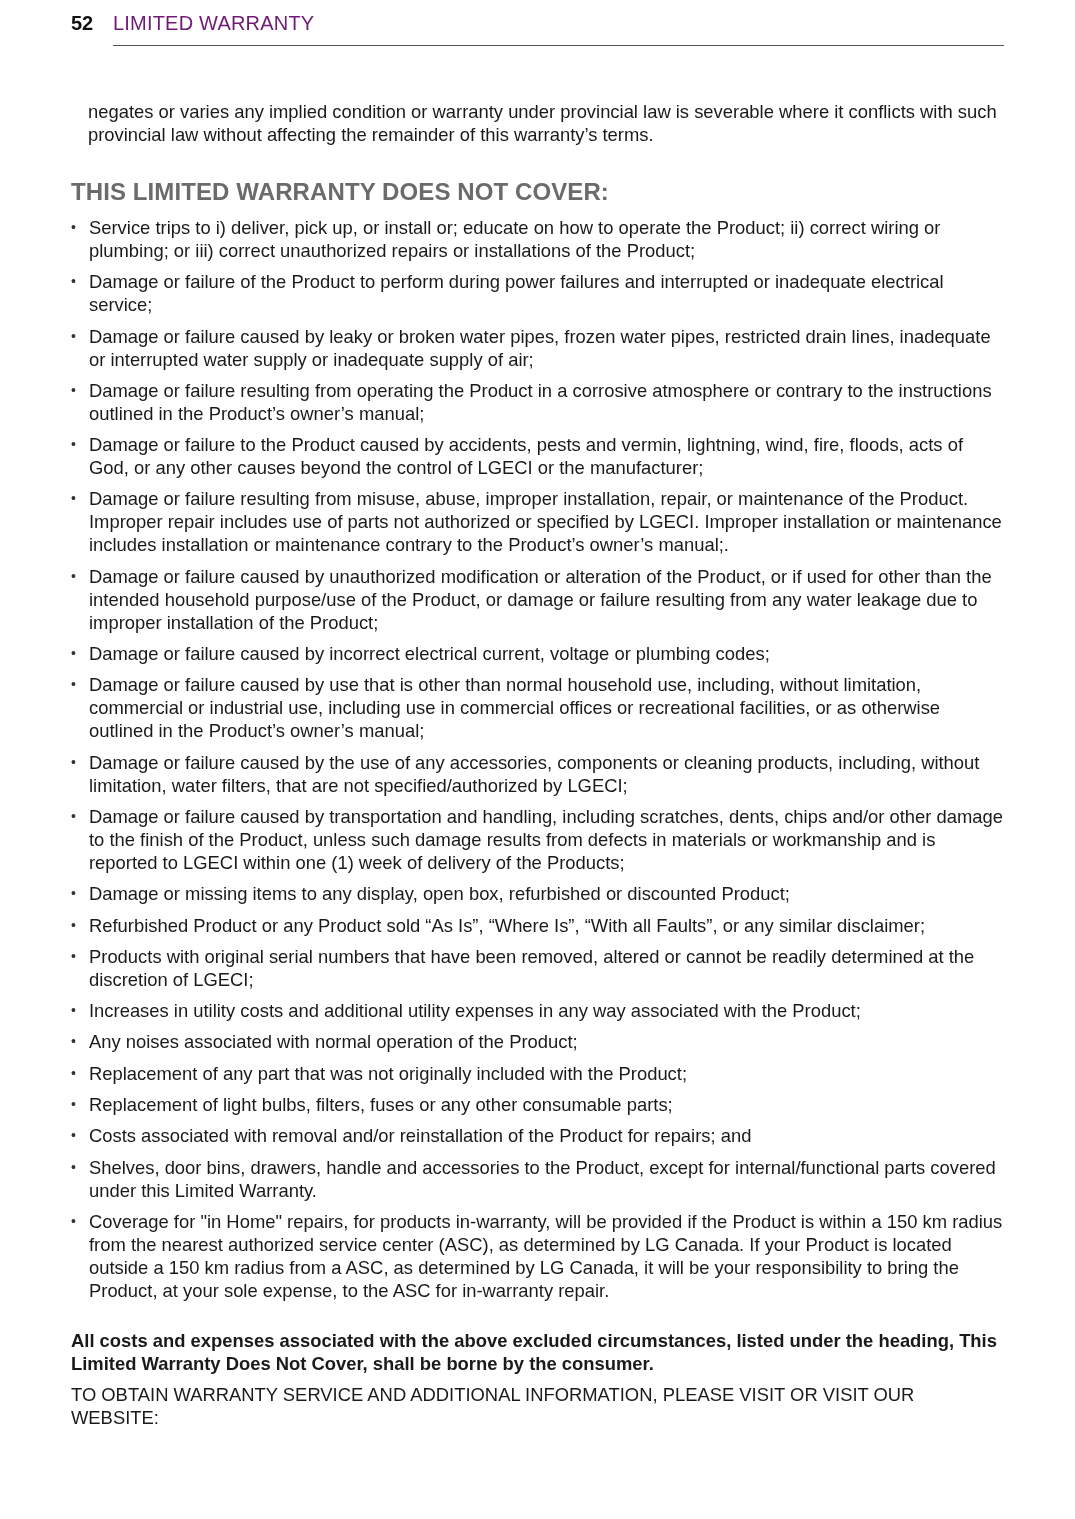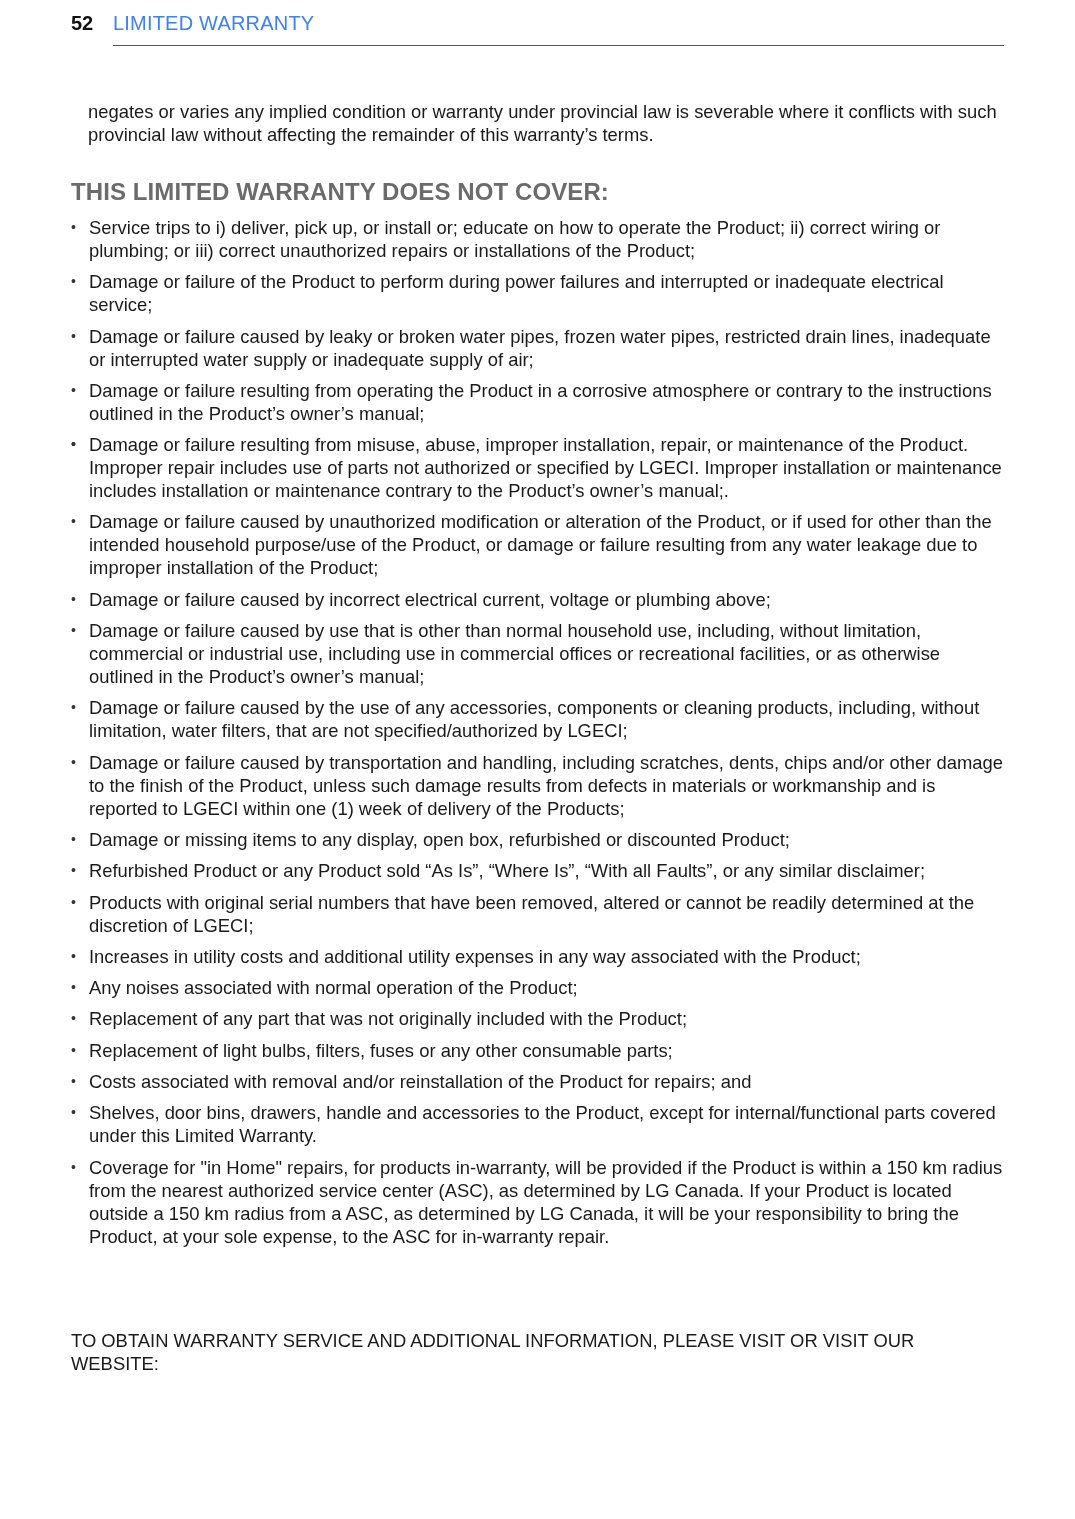--- a/index.html
+++ b/index.html
@@ -34,21 +34,21 @@
       top: 0;
       font-weight: bold;
       font-size: 20px;
       color: #111;
     }
     .section-title {
       position: absolute;
       left: 42px;
       top: 0;
       font-size: 20px;
-      color: #3b82f6;
+      color: #701a75;
       letter-spacing: 0.2px;
     }
     .header-rule {
       position: absolute;
       left: 42px;
       right: 0;
       top: 33px;
       height: 0;
       border-top: 1.5px solid #555;
     }
@@ -126,36 +126,37 @@
 
   <p class="intro">negates or varies any implied condition or warranty under provincial law is severable where it conflicts with such provincial law without affecting the remainder of this warranty’s terms.</p>
 
   <h2 class="heading">THIS LIMITED WARRANTY DOES NOT COVER:</h2>
 
   <ul class="list">
     <li class="list-item"><span class="bullet">•</span><span>Service trips to i) deliver, pick up, or install or; educate on how to operate the Product; ii) correct wiring or plumbing; or iii) correct unauthorized repairs or installations of the Product;</span></li>
     <li class="list-item"><span class="bullet">•</span><span>Damage or failure of the Product to perform during power failures and interrupted or inadequate electrical service;</span></li>
     <li class="list-item"><span class="bullet">•</span><span>Damage or failure caused by leaky or broken water pipes, frozen water pipes, restricted drain lines, inadequate or interrupted water supply or inadequate supply of air;</span></li>
     <li class="list-item"><span class="bullet">•</span><span>Damage or failure resulting from operating the Product in a corrosive atmosphere or contrary to the instructions outlined in the Product’s owner’s manual;</span></li>
-    <li class="list-item"><span class="bullet">•</span></li>
+    <li class="list-item"><span class="bullet">•</span><span>Damage or failure to the Product caused by accidents, pests and vermin, lightning, wind, fire, floods, acts of God, or any other causes beyond the control of LGECI or the manufacturer;</span></li>
     <li class="list-item"><span class="bullet">•</span><span>Damage or failure resulting from misuse, abuse, improper installation, repair, or maintenance of the Product. Improper repair includes use of parts not authorized or specified by LGECI. Improper installation or maintenance includes installation or maintenance contrary to the Product’s owner’s manual;.</span></li>
     <li class="list-item"><span class="bullet">•</span><span>Damage or failure caused by unauthorized modification or alteration of the Product, or if used for other than the intended household purpose/use of the Product, or damage or failure resulting from any water leakage due to improper installation of the Product;</span></li>
-    <li class="list-item"><span class="bullet">•</span><span>Damage or failure caused by incorrect electrical current, voltage or plumbing above;</span></li>
+    <li class="list-item"><span class="bullet">•</span><span>Damage or failure caused by incorrect electrical current, voltage or plumbing codes;</span></li>
     <li class="list-item"><span class="bullet">•</span><span>Damage or failure caused by use that is other than normal household use, including, without limitation, commercial or industrial use, including use in commercial offices or recreational facilities, or as otherwise outlined in the Product’s owner’s manual;</span></li>
     <li class="list-item"><span class="bullet">•</span><span>Damage or failure caused by the use of any accessories, components or cleaning products, including, without limitation, water filters, that are not specified/authorized by LGECI;</span></li>
     <li class="list-item"><span class="bullet">•</span><span>Damage or failure caused by transportation and handling, including scratches, dents, chips and/or other damage to the finish of the Product, unless such damage results from defects in materials or workmanship and is reported to LGECI within one (1) week of delivery of the Products;</span></li>
     <li class="list-item"><span class="bullet">•</span><span>Damage or missing items to any display, open box, refurbished or discounted Product;</span></li>
     <li class="list-item"><span class="bullet">•</span><span>Refurbished Product or any Product sold “As Is”, “Where Is”, “With all Faults”, or any similar disclaimer;</span></li>
     <li class="list-item"><span class="bullet">•</span><span>Products with original serial numbers that have been removed, altered or cannot be readily determined at the discretion of LGECI;</span></li>
     <li class="list-item"><span class="bullet">•</span><span>Increases in utility costs and additional utility expenses in any way associated with the Product;</span></li>
     <li class="list-item"><span class="bullet">•</span><span>Any noises associated with normal operation of the Product;</span></li>
     <li class="list-item"><span class="bullet">•</span><span>Replacement of any part that was not originally included with the Product;</span></li>
     <li class="list-item"><span class="bullet">•</span><span>Replacement of light bulbs, filters, fuses or any other consumable parts;</span></li>
     <li class="list-item"><span class="bullet">•</span><span>Costs associated with removal and/or reinstallation of the Product for repairs; and</span></li>
     <li class="list-item"><span class="bullet">•</span><span>Shelves, door bins, drawers, handle and accessories to the Product, except for internal/functional parts covered under this Limited Warranty.</span></li>
     <li class="list-item"><span class="bullet">•</span><span>Coverage for "in Home" repairs, for products in-warranty, will be provided if the Product is within a 150 km radius from the nearest authorized service center (ASC), as determined by LG Canada. If your Product is located outside a 150 km radius from a ASC, as determined by LG Canada, it will be your responsibility to bring the Product, at your sole expense, to the ASC for in-warranty repair.</span></li>
   </ul>
 
   <div class="footer-block">
+    <p class="bold-note">All costs and expenses associated with the above excluded circumstances, listed under the heading, This Limited Warranty Does Not Cover, shall be borne by the consumer.</p>
     <p class="contact-line">TO OBTAIN WARRANTY SERVICE AND ADDITIONAL INFORMATION, PLEASE VISIT OR VISIT OUR WEBSITE:</p>
   </div>
 
 </div>
 
 </body></html>

